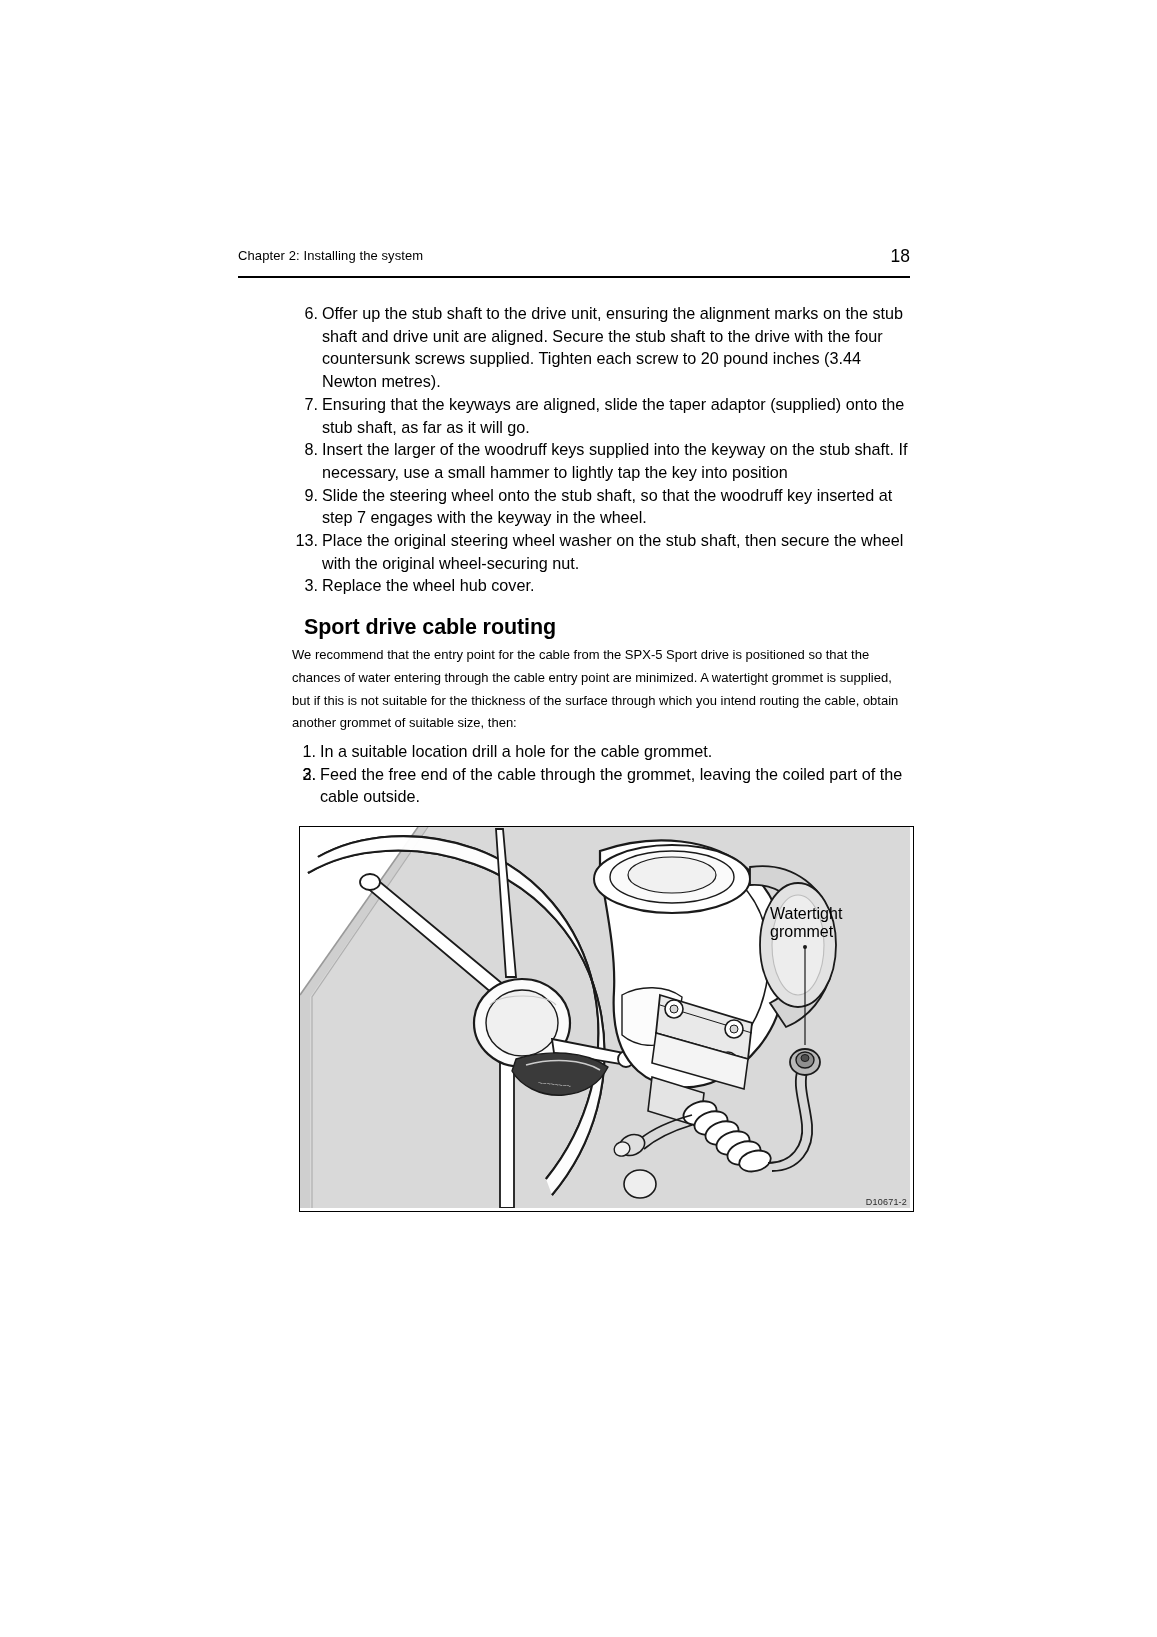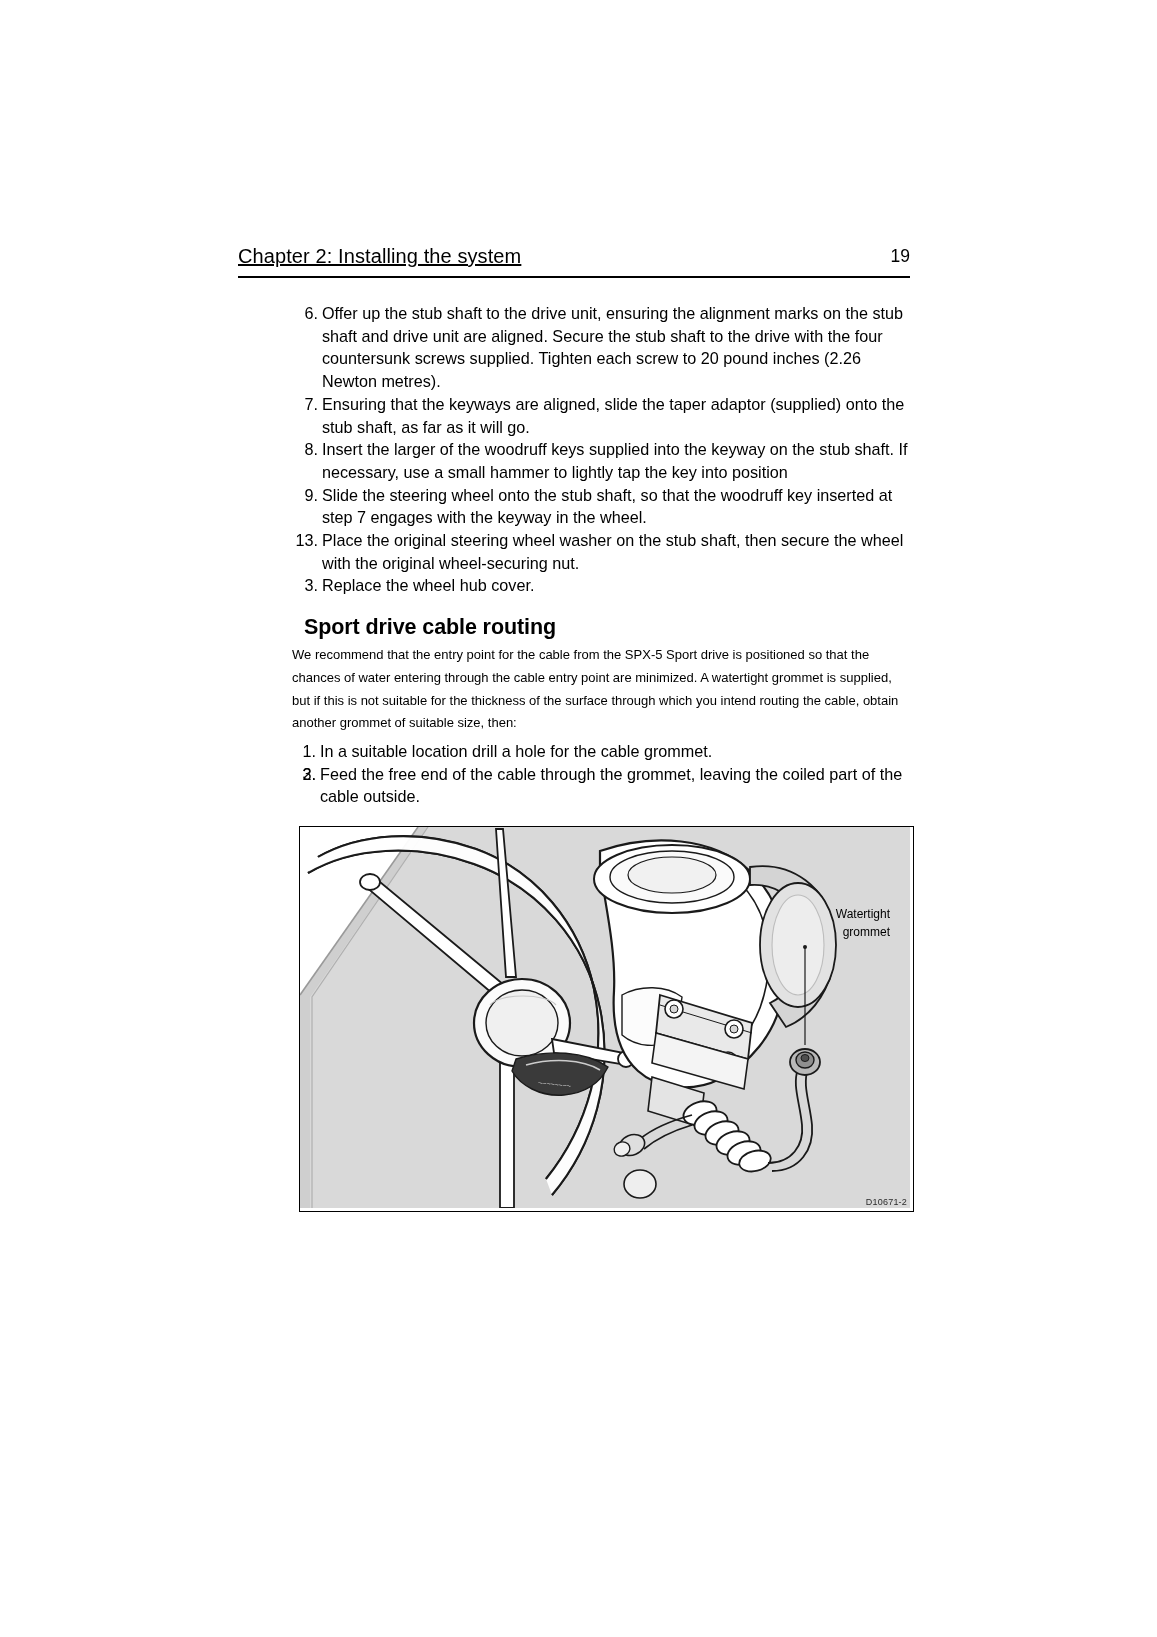--- a/index.html
+++ b/index.html
@@ -28,25 +28,24 @@
   .header {
     position: absolute;
     left: 238px;
     top: 246px;
     width: 672px;
     display: flex;
     align-items: flex-end;
     justify-content: space-between;
   }
   .header-title {
-    font-size: 20px;
+    font-size: 13px;
     line-height: 20px;
     letter-spacing: 0.1px;
     white-space: nowrap;
-    text-decoration: underline;
   }
   .header-page {
     font-size: 17.5px;
     line-height: 20px;
     font-weight: normal;
   }
   .header-rule {
     position: absolute;
     left: 238px;
     top: 276px;
@@ -127,43 +126,43 @@
     bottom: 4px;
     font-size: 9px;
     color: #2b2b2b;
     letter-spacing: 0.2px;
   }
   .fig-callout {
     position: absolute;
     left: 470px;
     top: 78px;
     width: 120px;
-    text-align: right;
-    font-size: 12px;
+    text-align: left;
+    font-size: 16px;
     line-height: 18px;
     color: #000;
   }
 </style>
 </head>
 <body>
 
 <div class="page">
 
   <div class="header">
     <span class="header-title">Chapter 2: Installing the system</span>
-    <span class="header-page">19</span>
+    <span class="header-page">18</span>
   </div>
   <div class="header-rule"></div>
 
   <div class="content">
 
     <ol class="steps wide">
       <li>
         <span class="num">6.</span>
-        <span>Offer up the stub shaft to the drive unit, ensuring the alignment marks on the stub shaft and drive unit are aligned. Secure the stub shaft to the drive with the four countersunk screws supplied. Tighten each screw to 20 pound inches (2.26 Newton metres).</span>
+        <span>Offer up the stub shaft to the drive unit, ensuring the alignment marks on the stub shaft and drive unit are aligned. Secure the stub shaft to the drive with the four countersunk screws supplied. Tighten each screw to 20 pound inches (3.44 Newton metres).</span>
       </li>
       <li>
         <span class="num">7.</span>
         <span>Ensuring that the keyways are aligned, slide the taper adaptor (supplied) onto the stub shaft, as far as it will go.</span>
       </li>
       <li>
         <span class="num">8.</span>
         <span>Insert the larger of the woodruff keys supplied into the keyway on the stub shaft. If necessary, use a small hammer to lightly tap the key into position</span>
       </li>
       <li>

